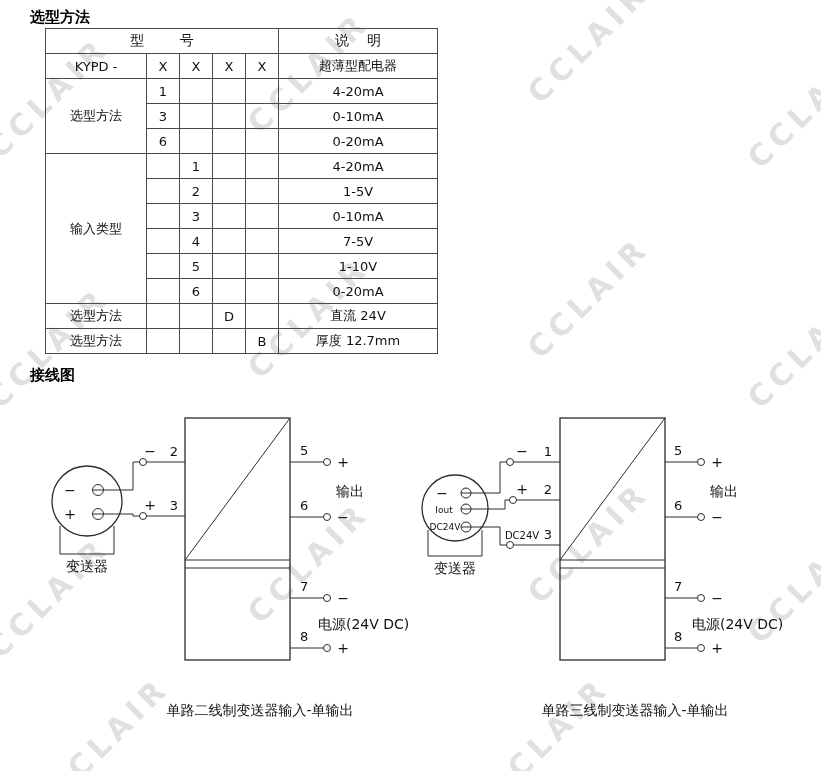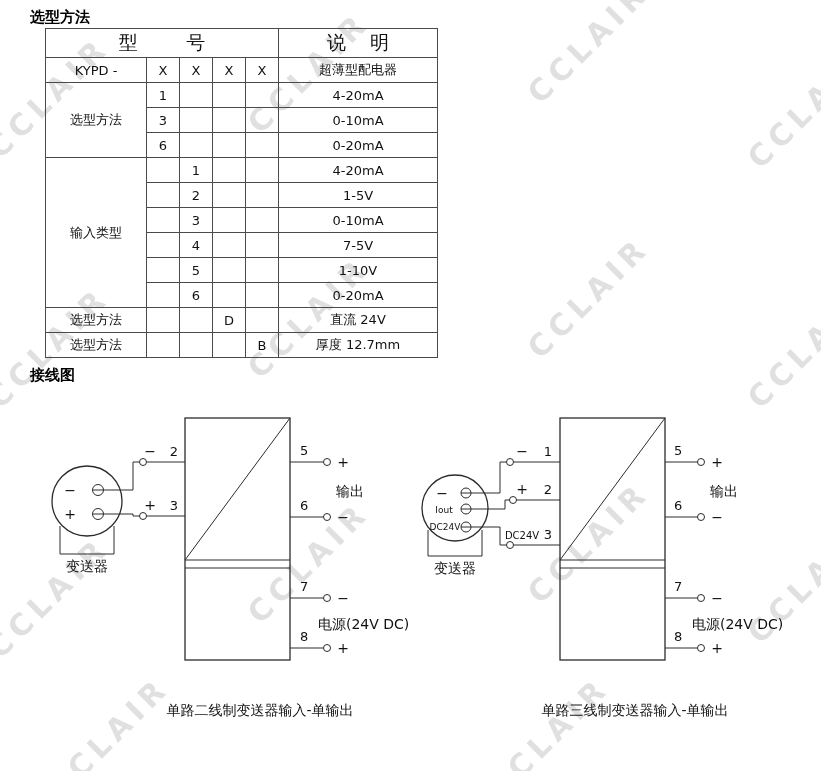--- a/index.html
+++ b/index.html
@@ -17,21 +17,21 @@
   #title2{left:30px;top:366px;}
 
   table.sel{
     position:absolute;left:45px;top:28px;border-collapse:collapse;
     font-size:13px;color:#111;background:transparent;
   }
   table.sel td{
     border:1px solid #4a4a4a;height:22px;padding:1px 4px;
     text-align:center;vertical-align:middle;background:rgba(255,255,255,0.0);
   }
-  td.hdr{background:#d2d2d2;white-space:pre;font-size:19px;}
+  td.hdr{background:#d2d2d2;white-space:pre;font-size:14px;}
   td.lblcol{width:92px;}
   td.x{width:24px;}
   td.desc{width:150px;text-align:left;padding-left:10px;border-radius:9px;}
   td.leftalign{text-align:left;padding-left:8px;}
   td.shade{background:#e8e8e8;}
 
   .diagram-svg{position:absolute;overflow:visible;}
   #svg-left{left:30px;top:408px;}
   #svg-right{left:400px;top:408px;}
   .caption{position:absolute;font-size:14px;color:#111;text-align:center;top:702px;}

